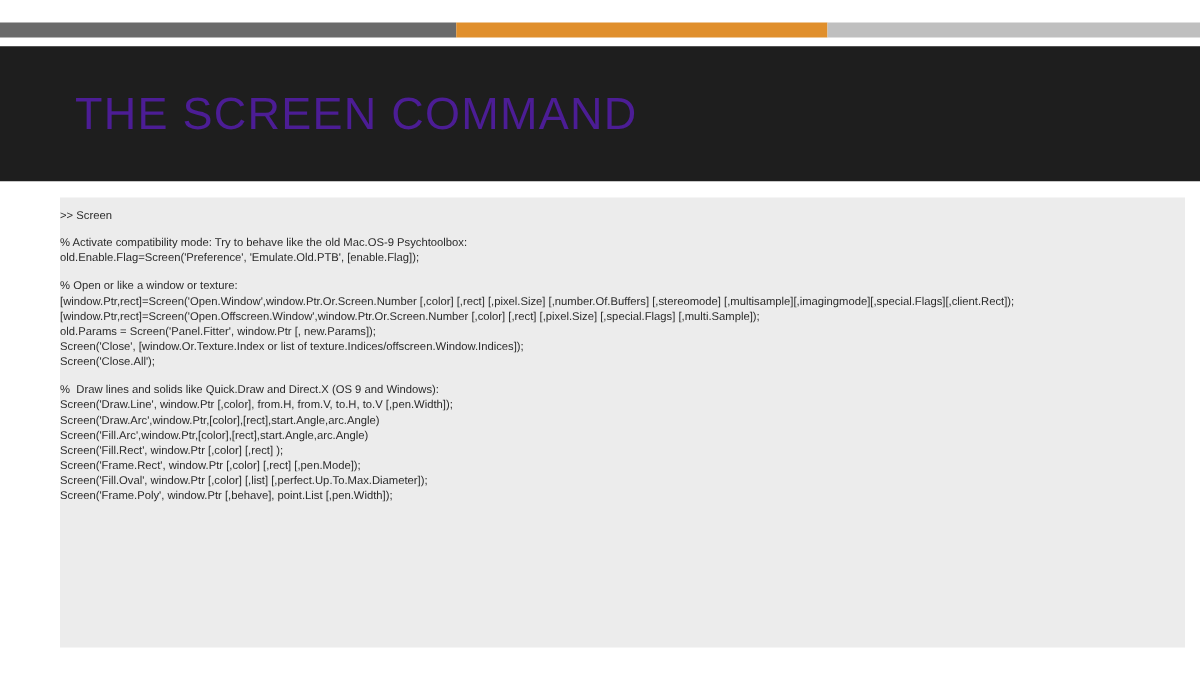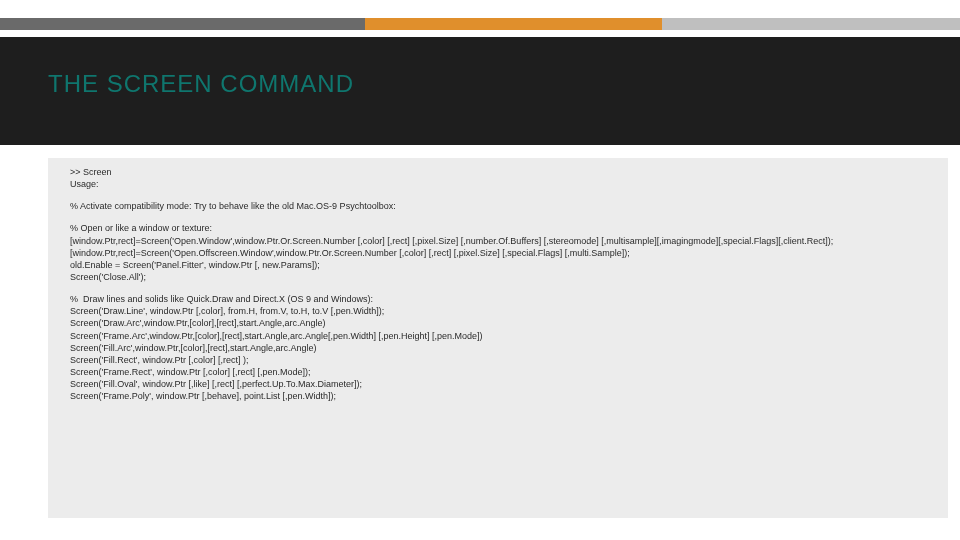--- a/index.html
+++ b/index.html
@@ -3,52 +3,52 @@
 <meta charset="utf-8">
 <style>
   * { margin: 0; padding: 0; box-sizing: border-box; }
   html, body { width: 960px; height: 540px; background: #fff; font-family: Arial, Helvetica, sans-serif; overflow: hidden; }
   .slide { width: 960px; height: 540px; position: relative; }
   .topbar { position: absolute; left: 0; right: 0; top: 18px; height: 12px; display: flex; }
   .topbar .seg1 { flex: 0 0 38%; background: #6a6a6a; }
   .topbar .seg2 { flex: 0 0 31%; background: #e08f2c; }
   .topbar .seg3 { flex: 0 0 31%; background: #bfbfbf; }
   .darkband { position: absolute; left: 0; right: 0; top: 37px; height: 108px; background: #1e1e1e; }
-  .title { position: absolute; left: 48px; top: 70px; color: #0f766e; font-size: 24px; letter-spacing: 1px; font-weight: 400; }
-  .codearea { position: absolute; left: 48px; right: 12px; top: 158px; bottom: 22px; background: #ececec; padding: 8px 22px; font-family: Arial, Helvetica, sans-serif; }
+  .title { position: absolute; left: 60px; top: 70px; color: #4c1d95; font-size: 36px; letter-spacing: 1px; font-weight: 400; }
+  .codearea { position: absolute; left: 48px; right: 12px; top: 158px; bottom: 22px; background: #ececec; padding: 8px 0; font-family: Arial, Helvetica, sans-serif; }
   .codearea .line { color: #2a2a2a; font-size: 9px; line-height: 1.35; white-space: pre-wrap; word-break: break-word; }
   .codearea .gap { height: 10px; }
 </style>
 </head>
 <body>
 
 <div class="slide">
   <div class="topbar">
     <div class="seg1"></div>
     <div class="seg2"></div>
     <div class="seg3"></div>
   </div>
   <div class="darkband"></div>
   <div class="title">THE SCREEN COMMAND</div>
 
   <div class="codearea">
     <div class="line">&gt;&gt; Screen</div>
-    <div class="line">Usage:</div>
     <div class="gap"></div>
     <div class="line">% Activate compatibility mode: Try to behave like the old Mac.OS-9 Psychtoolbox:</div>
+    <div class="line">old.Enable.Flag=Screen('Preference', 'Emulate.Old.PTB', [enable.Flag]);</div>
     <div class="gap"></div>
     <div class="line">% Open or like a window or texture:</div>
     <div class="line">[window.Ptr,rect]=Screen('Open.Window',window.Ptr.Or.Screen.Number [,color] [,rect] [,pixel.Size] [,number.Of.Buffers] [,stereomode] [,multisample][,imagingmode][,special.Flags][,client.Rect]);</div>
     <div class="line">[window.Ptr,rect]=Screen('Open.Offscreen.Window',window.Ptr.Or.Screen.Number [,color] [,rect] [,pixel.Size] [,special.Flags] [,multi.Sample]);</div>
-    <div class="line">old.Enable = Screen('Panel.Fitter', window.Ptr [, new.Params]);</div>
+    <div class="line">old.Params = Screen('Panel.Fitter', window.Ptr [, new.Params]);</div>
+    <div class="line">Screen('Close', [window.Or.Texture.Index or list of texture.Indices/offscreen.Window.Indices]);</div>
     <div class="line">Screen('Close.All');</div>
     <div class="gap"></div>
     <div class="line">%  Draw lines and solids like Quick.Draw and Direct.X (OS 9 and Windows):</div>
     <div class="line">Screen('Draw.Line', window.Ptr [,color], from.H, from.V, to.H, to.V [,pen.Width]);</div>
     <div class="line">Screen('Draw.Arc',window.Ptr,[color],[rect],start.Angle,arc.Angle)</div>
-    <div class="line">Screen('Frame.Arc',window.Ptr,[color],[rect],start.Angle,arc.Angle[,pen.Width] [,pen.Height] [,pen.Mode])</div>
     <div class="line">Screen('Fill.Arc',window.Ptr,[color],[rect],start.Angle,arc.Angle)</div>
     <div class="line">Screen('Fill.Rect', window.Ptr [,color] [,rect] );</div>
     <div class="line">Screen('Frame.Rect', window.Ptr [,color] [,rect] [,pen.Mode]);</div>
-    <div class="line">Screen('Fill.Oval', window.Ptr [,like] [,rect] [,perfect.Up.To.Max.Diameter]);</div>
+    <div class="line">Screen('Fill.Oval', window.Ptr [,color] [,list] [,perfect.Up.To.Max.Diameter]);</div>
     <div class="line">Screen('Frame.Poly', window.Ptr [,behave], point.List [,pen.Width]);</div>
   </div>
 </div>
 
 </body></html>

